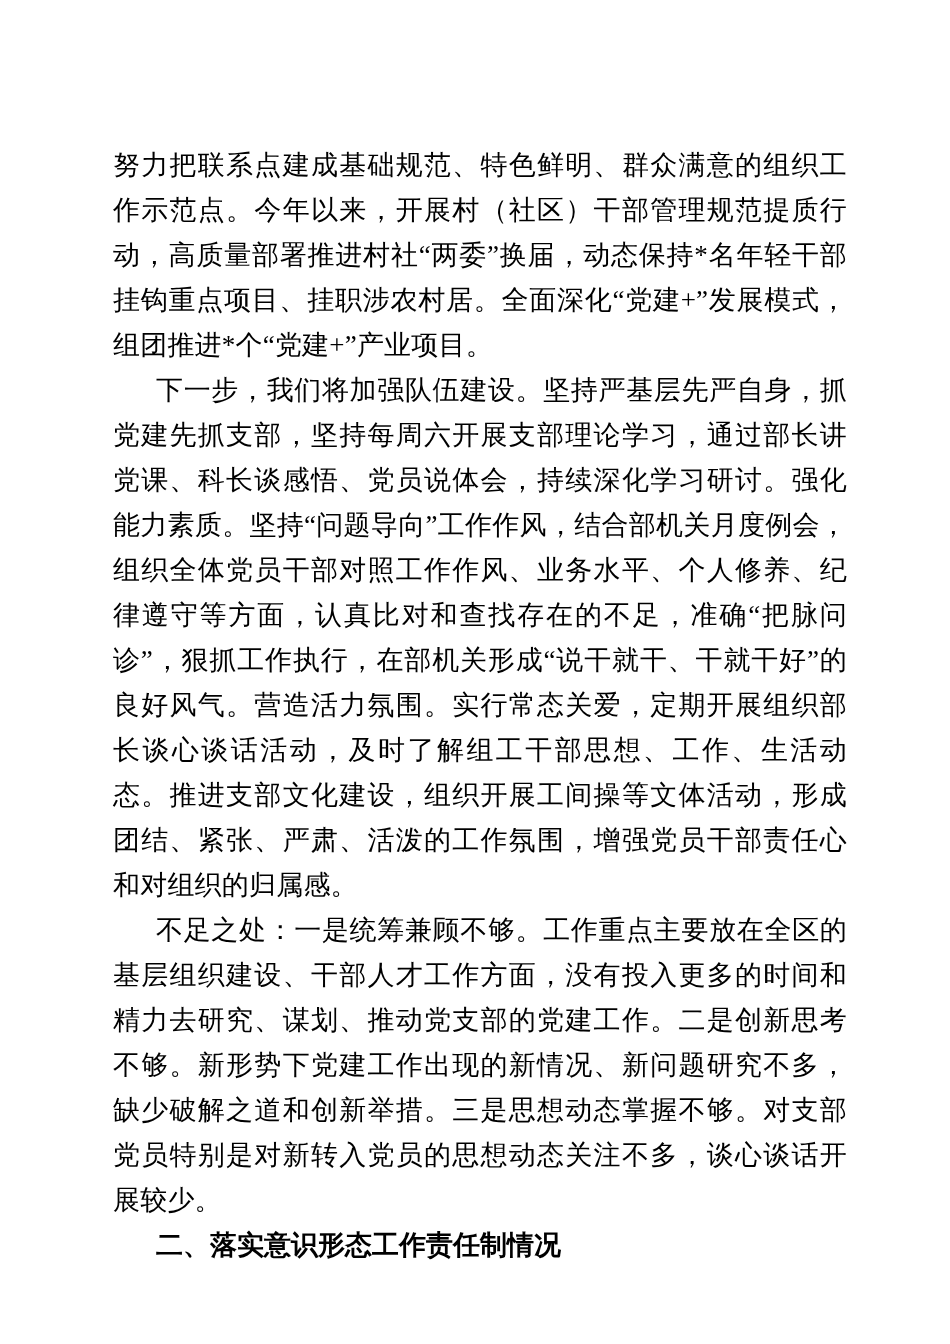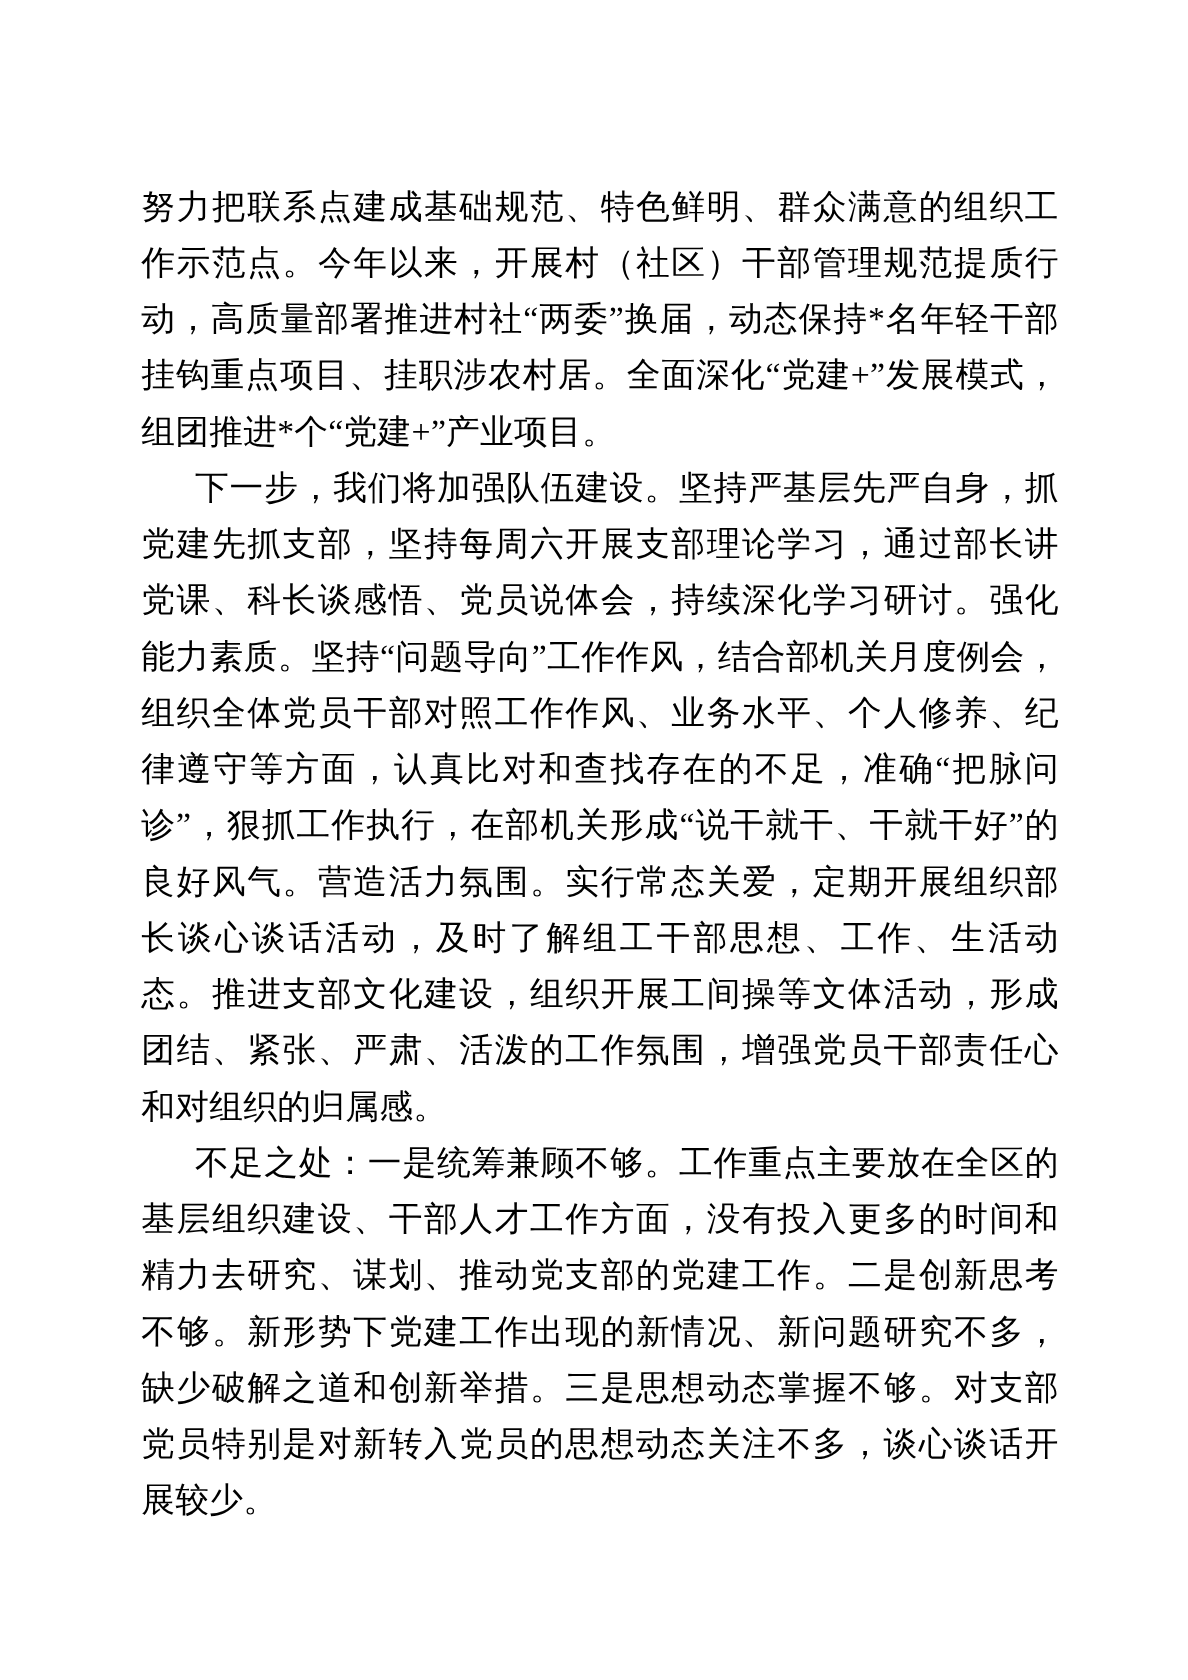--- a/index.html
+++ b/index.html
@@ -56,14 +56,15 @@
   }
 </style>
 </head>
 <body>
 
 <div class="page">
   <div class="text-block">
     <p class="body-para">努力把联系点建成基础规范、特色鲜明、群众满意的组织工作示范点。今年以来，开展村（社区）干部管理规范提质行动，高质量部署推进村社“两委”换届，动态保持*名年轻干部挂钩重点项目、挂职涉农村居。全面深化“党建+”发展模式，组团推进*个“党建+”产业项目。</p>
     <p class="body-para indent">下一步，我们将加强队伍建设。坚持严基层先严自身，抓党建先抓支部，坚持每周六开展支部理论学习，通过部长讲党课、科长谈感悟、党员说体会，持续深化学习研讨。强化能力素质。坚持“问题导向”工作作风，结合部机关月度例会，组织全体党员干部对照工作作风、业务水平、个人修养、纪律遵守等方面，认真比对和查找存在的不足，准确“把脉问诊”，狠抓工作执行，在部机关形成“说干就干、干就干好”的良好风气。营造活力氛围。实行常态关爱，定期开展组织部长谈心谈话活动，及时了解组工干部思想、工作、生活动态。推进支部文化建设，组织开展工间操等文体活动，形成团结、紧张、严肃、活泼的工作氛围，增强党员干部责任心和对组织的归属感。</p>
     <p class="body-para indent">不足之处：一是统筹兼顾不够。工作重点主要放在全区的基层组织建设、干部人才工作方面，没有投入更多的时间和精力去研究、谋划、推动党支部的党建工作。二是创新思考不够。新形势下党建工作出现的新情况、新问题研究不多，缺少破解之道和创新举措。三是思想动态掌握不够。对支部党员特别是对新转入党员的思想动态关注不多，谈心谈话开展较少。</p>
+    <h2 class="section-heading">二、落实意识形态工作责任制情况</h2>
   </div>
 </div>
 
 </body></html>

